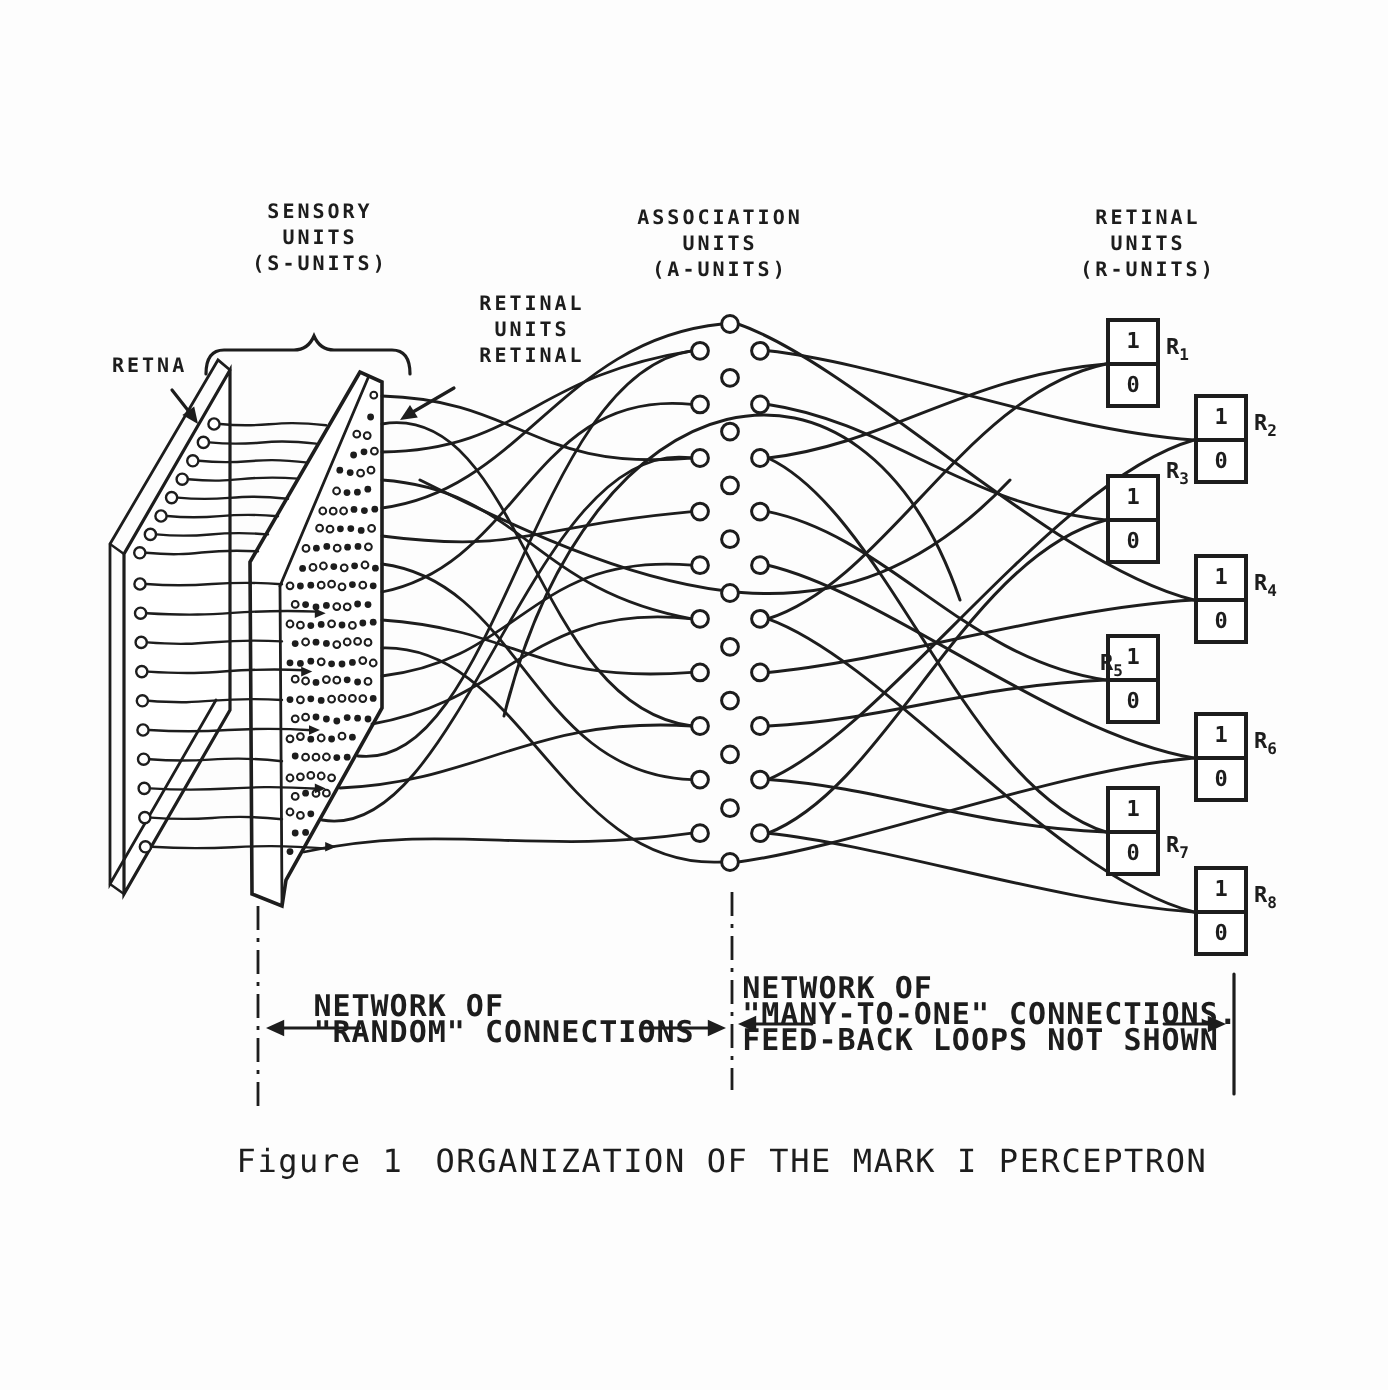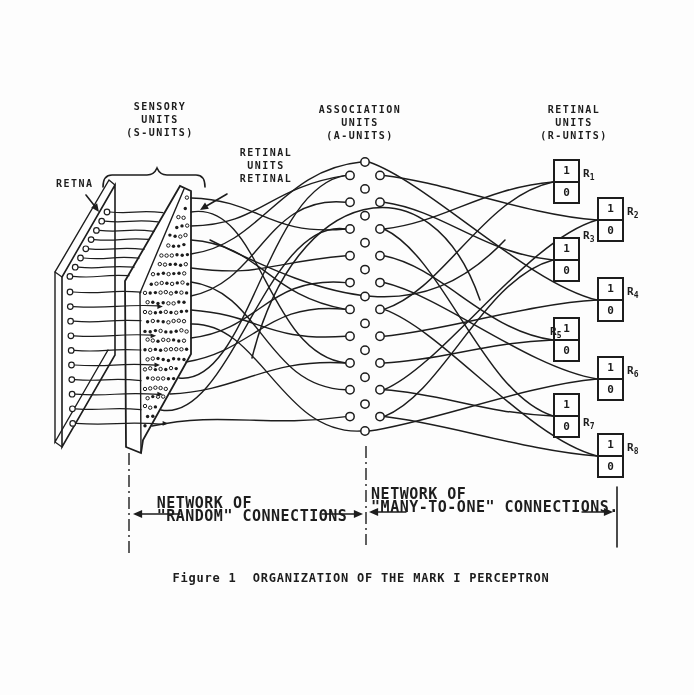--- a/index.html
+++ b/index.html
@@ -11,21 +11,21 @@
   .lbl.leftalign{transform:none;text-align:right;}
   .ann{position:absolute;font-weight:bold;font-size:15px;letter-spacing:0.5px;
        line-height:13px;text-align:left;transform:translateX(-50%);white-space:nowrap;}
   .runit{position:absolute;width:27px;height:45px;border:2px solid #1d1d1d;background:#fff;
          box-sizing:border-box;display:flex;flex-direction:column;}
   .runit .cell{flex:1;display:flex;align-items:center;justify-content:center;
                font-weight:bold;font-size:11px;}
   .runit .cell.top{border-bottom:2px solid #1d1d1d;}
   .rlabel{position:absolute;font-weight:bold;font-size:11px;letter-spacing:0;}
   .rlabel sub{font-size:8px;vertical-align:-3px;}
-  .caption{position:absolute;font-weight:bold;font-size:12px;letter-spacing:0.8px;
+  .caption{position:absolute;font-weight:normal;font-size:16px;letter-spacing:0.8px;
            transform:translateX(-50%);white-space:nowrap;}
   .caption .cap-title{margin-left:16px;}
 </style>
 </head>
 <body>
 
 <div class="stage">
 
   <svg class="art" id="diagram" width="694" height="695" viewBox="0 0 694 695">
       <path d="M115,185 L62,277 L62,447 L115,355 Z" fill="#fff" stroke="#1d1d1d" stroke-width="1.6"></path>
@@ -374,19 +374,20 @@
   <div class="rlabel" style="left:627px;top:441px"><span>R</span><sub>8</sub></div>
 
   <div class="ann" style="left:252px;top:497px">
     <div>NETWORK OF</div>
     <div>"RANDOM" CONNECTIONS</div>
   </div>
 
   <div class="ann" style="left:495px;top:488px">
     <div>NETWORK OF</div>
     <div>"MANY-TO-ONE" CONNECTIONS.</div>
+    <div>FEED-BACK LOOPS NOT SHOWN</div>
   </div>
 
   <div class="caption" style="left:361px;top:571px">
     <span class="cap-prefix">Figure 1</span><span class="cap-title">ORGANIZATION OF THE MARK I PERCEPTRON</span>
   </div>
 
 </div>
 
 </body></html>

